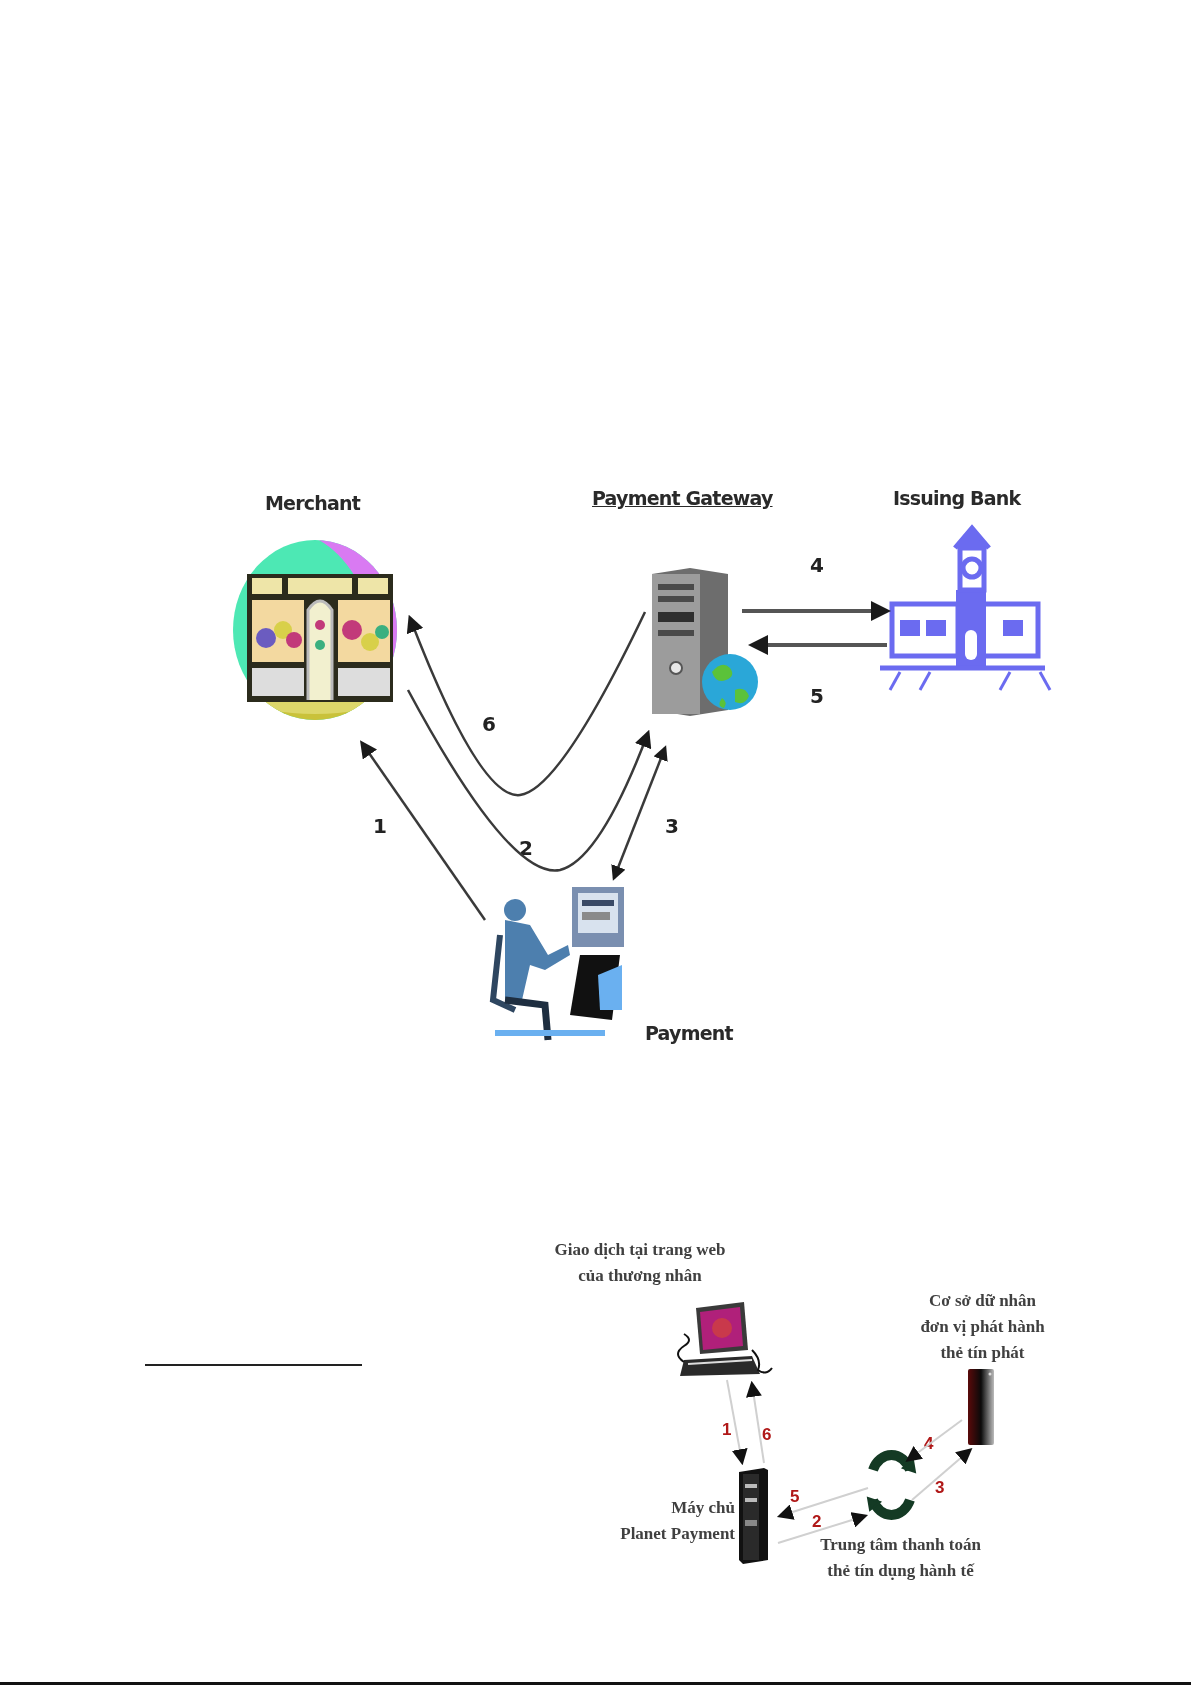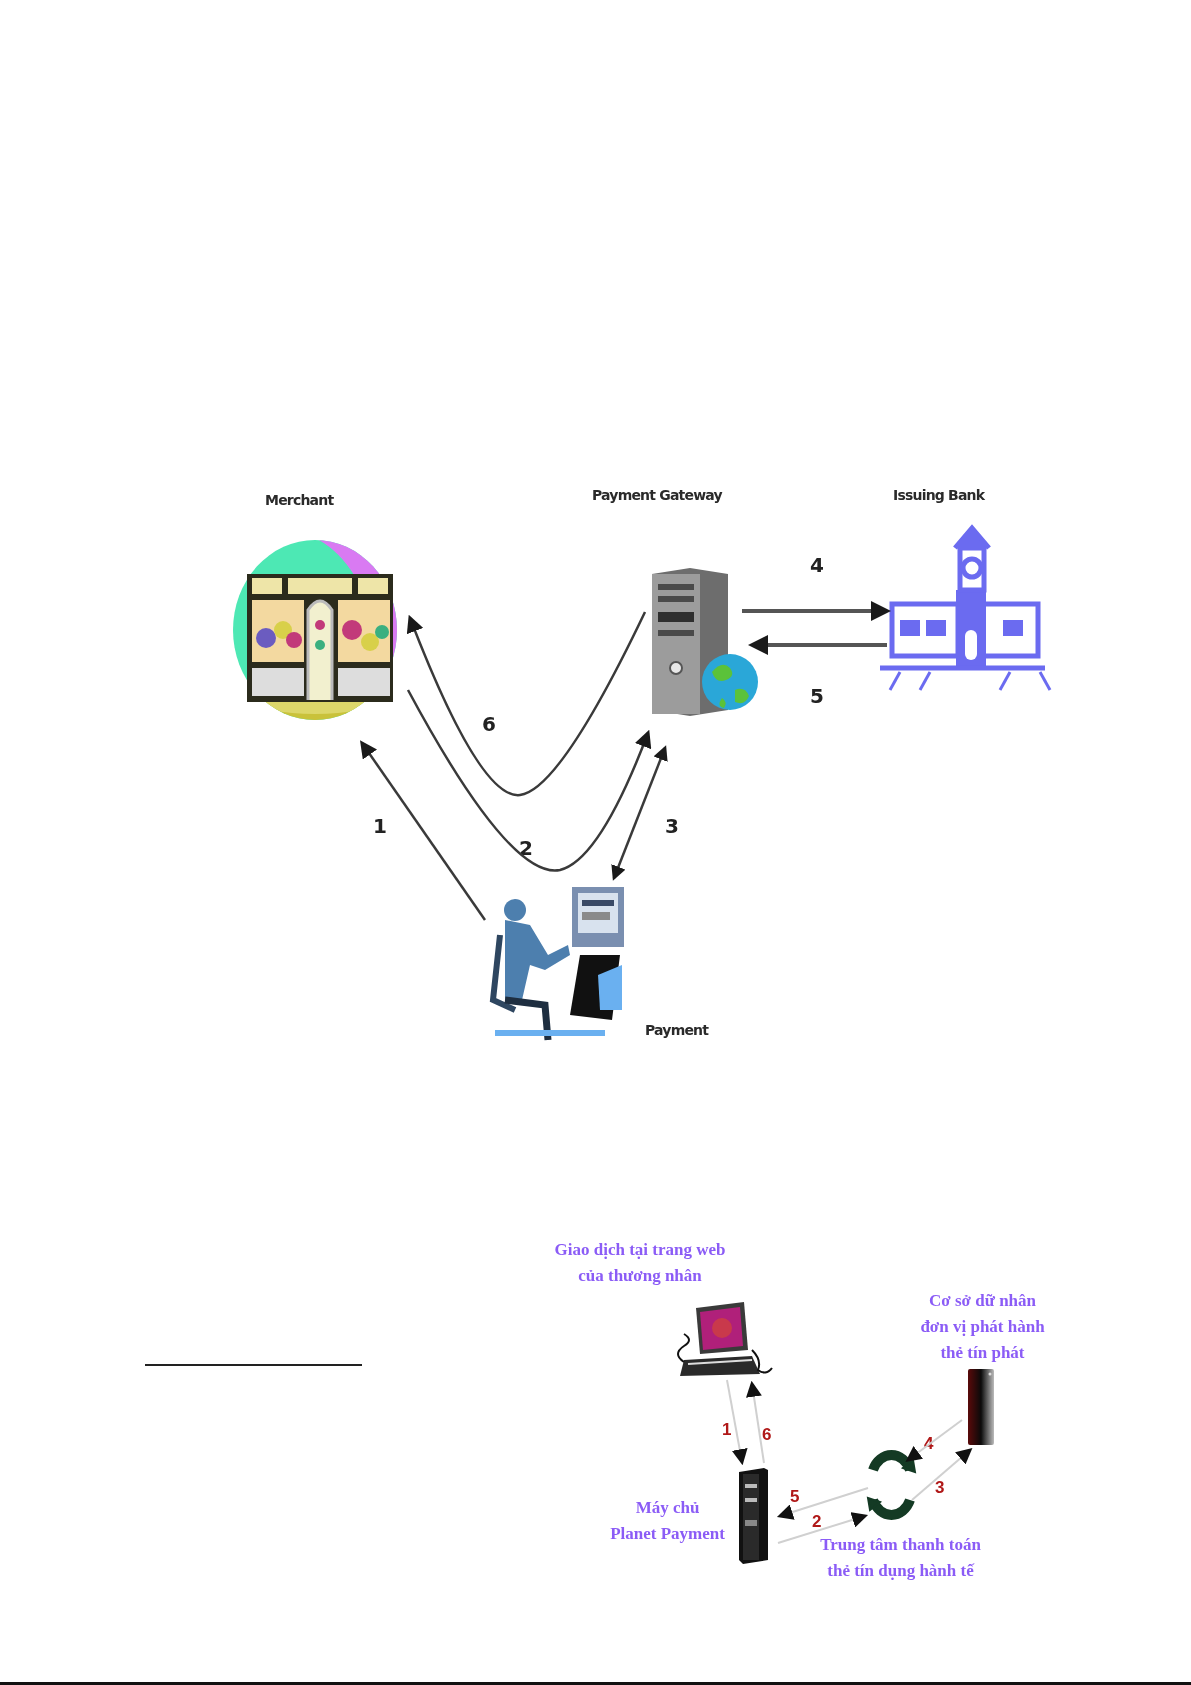--- a/index.html
+++ b/index.html
@@ -1,32 +1,32 @@
 <!DOCTYPE html>
 <html><head>
 <meta charset="utf-8">
 <style>
   html, body { margin:0; padding:0; background:#ffffff; }
   body { width:1191px; height:1685px; position:relative; overflow:hidden; font-family:"Liberation Sans", sans-serif; }
   .abs { position:absolute; }
-  .lbl-top { font-family:"DejaVu Sans", sans-serif; font-weight:bold; font-size:14px; color:#2a2a2a; letter-spacing:-0.8px; white-space:nowrap; }
+  .lbl-top { font-family:"DejaVu Sans", sans-serif; font-weight:bold; font-size:19px; color:#2a2a2a; letter-spacing:-0.8px; white-space:nowrap; }
   .num-top { font-family:"DejaVu Sans", sans-serif; font-weight:bold; font-size:20px; color:#222; }
-  .lbl-bot { font-family:"Liberation Serif", serif; font-weight:bold; font-size:17px; color:#8b5cf6; text-align:center; line-height:26px; white-space:nowrap; }
+  .lbl-bot { font-family:"Liberation Serif", serif; font-weight:bold; font-size:17px; color:#404040; text-align:center; line-height:26px; white-space:nowrap; }
   .num-bot { font-family:"Liberation Sans", sans-serif; font-weight:bold; font-size:17px; color:#b01818; }
   svg { position:absolute; left:0; top:0; overflow:visible; }
   .footnote-rule { position:absolute; left:145px; top:1364px; width:217px; height:2px; background:#222; }
   .page-bottom { position:absolute; left:0; top:1682px; width:1191px; height:3px; background:#111; }
 </style>
 </head>
 <body>
 
 <div>
 
   <div class="abs lbl-top" style="left:265px; top:492px;">Merchant</div>
-  <div class="abs lbl-top" style="left:592px; top:487px;">Payment Gateway</div>
+  <div class="abs lbl-top" style="left:592px; top:487px;text-decoration:underline;">Payment Gateway</div>
   <div class="abs lbl-top" style="left:893px; top:487px;">Issuing Bank</div>
   <div class="abs lbl-top" style="left:645px; top:1022px;">Payment</div>
 
   <div class="abs num-top" style="left:373px; top:814px;">1</div>
   <div class="abs num-top" style="left:519px; top:836px;">2</div>
   <div class="abs num-top" style="left:665px; top:814px;">3</div>
   <div class="abs num-top" style="left:810px; top:553px;">4</div>
   <div class="abs num-top" style="left:810px; top:684px;">5</div>
   <div class="abs num-top" style="left:482px; top:712px;">6</div>
 
@@ -143,21 +143,21 @@
     <div>Giao dịch tại trang web</div>
     <div>của thương nhân</div>
   </div>
 
   <div class="abs lbl-bot" style="left:905px; top:1288px; width:155px;">
     <div>Cơ sở dữ nhân</div>
     <div>đơn vị phát hành</div>
     <div>thẻ tín phát</div>
   </div>
 
-  <div class="abs lbl-bot" style="left:600px; top:1495px; width:135px; text-align:center;">
+  <div class="abs lbl-bot" style="left:600px; top:1495px; width:135px; text-align:right;">
     <div>Máy chủ</div>
     <div>Planet Payment</div>
   </div>
 
   <div class="abs lbl-bot" style="left:808px; top:1532px; width:185px;">
     <div>Trung tâm thanh toán</div>
     <div>thẻ tín dụng hành tế</div>
   </div>
 
   <div class="abs num-bot" style="left:722px; top:1420px;">1</div>

